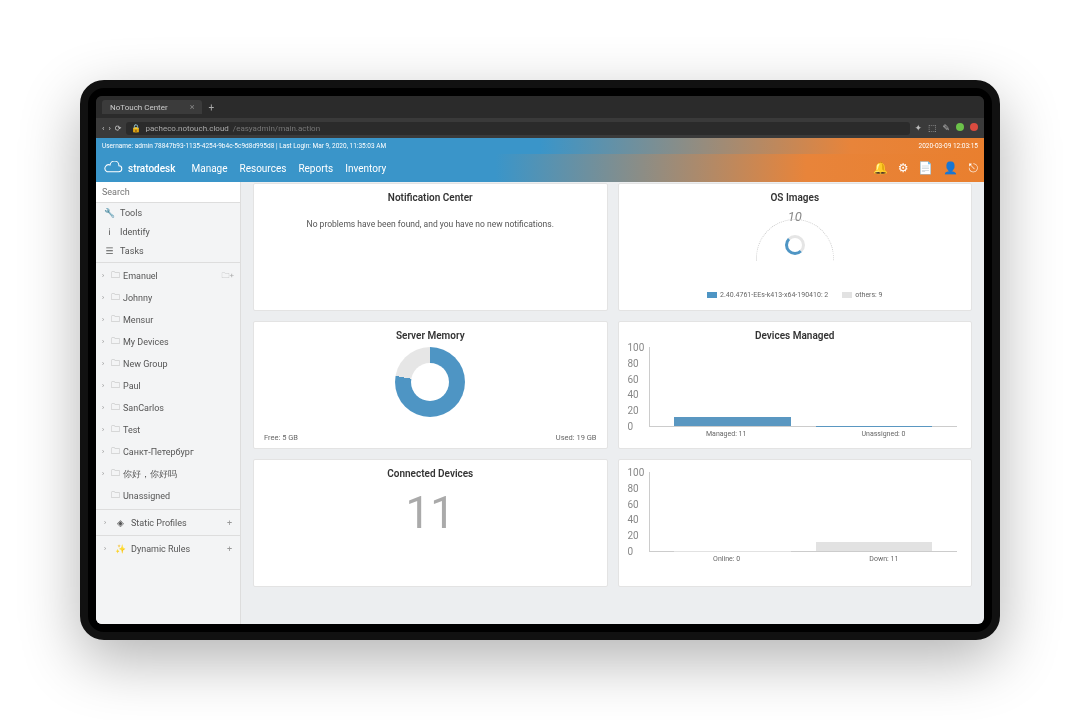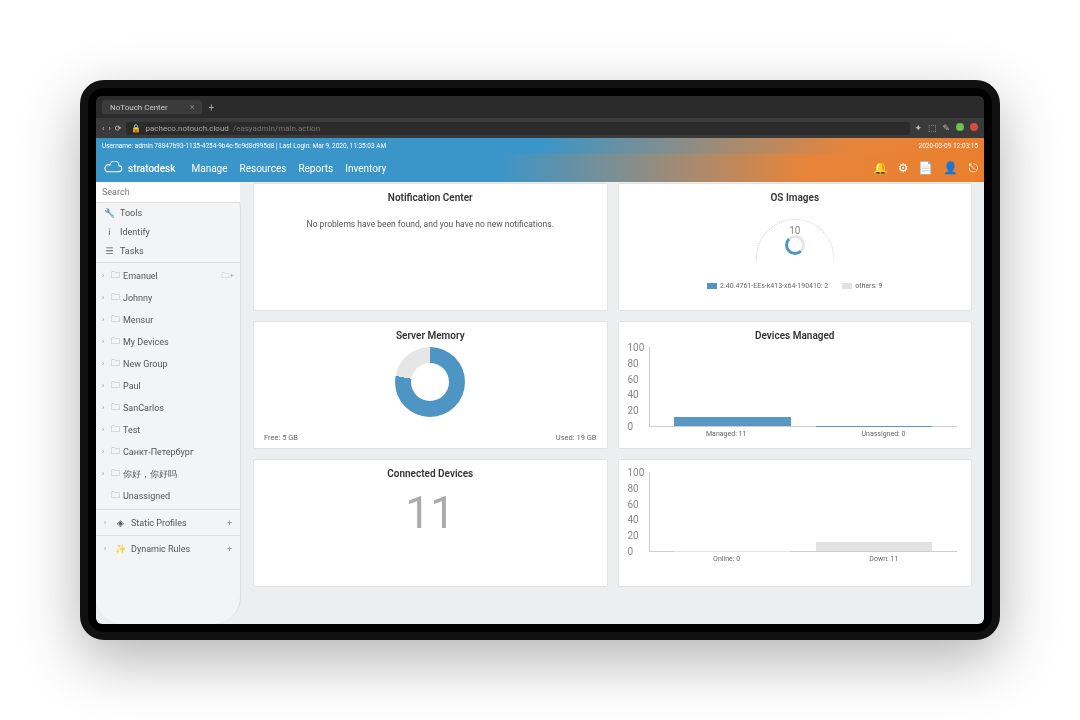--- a/index.html
+++ b/index.html
@@ -18,47 +18,47 @@
   
   .status-bar { height: 14px; background: linear-gradient(90deg,#3a95c9 0%,#3a95c9 50%,#e8843a 85%,#e97f2e 100%); color: #fff; font-size: 6.5px; display: flex; align-items: center; padding: 8px 6px; justify-content: space-between; }
   .main-header { height: 28px; background: linear-gradient(90deg,#3a95c9 0%,#3a95c9 45%,#e8843a 80%,#e97f2e 100%); display: flex; align-items: center; padding: 0 6px; gap: 10px; }
   .brand { display: flex; align-items: center; gap: 4px; color: #fff; font-size: 10px; font-weight: 500; }
   .brand svg { width: 22px; height: 14px; }
   .nav { display: flex; gap: 12px; color: #fff; font-size: 10px; margin-left: 6px; }
   .nav span { cursor: pointer; }
   .hdr-icons { margin-left: auto; display: flex; gap: 10px; color: #fff; font-size: 12px; align-items: center; }
   
   .app-body { flex: 1; display: flex; background: #eceef0; overflow: hidden; }
-  .sidebar { width: 145px; background: #f3f4f5; border-right: 1px solid #ddd; display: flex; flex-direction: column; font-size: 9px; color: #555; border-radius: 27px; }
+  .sidebar { width: 145px; background: #f3f4f5; border-right: 1px solid #ddd; display: flex; flex-direction: column; font-size: 9px; color: #555; }
   .search-box { border-bottom: 1px solid #ddd; }
   .search-box input { width: 100%; border: none; padding: 5px 6px; font-size: 9px; outline: none; background: #fff; }
   .side-item { padding: 4px 8px; display: flex; align-items: center; gap: 5px; }
   .side-sep { border-top: 1px solid #ddd; margin: 2px 0; }
   .tree-row { padding: 3px 6px; display: flex; align-items: center; gap: 3px; }
   .caret { width: 6px; color: #888; font-size: 7px; }
   .folder { color: #888; font-size: 9px; }
   .add-badge { margin-left: auto; color: #aaa; font-size: 8px; }
   .section-row { padding: 5px 8px; display: flex; align-items: center; gap: 5px; }
   .plus-r { margin-left: auto; color: #999; }
   
   .content { flex: 1; padding: 1px 12px; overflow: auto; }
   .grid { display: grid; grid-template-columns: 1fr 1fr; gap: 10px; }
   .card { background: #fff; border: 1px solid #e3e3e3; border-radius: 2px; padding: 8px; position: relative; min-height: 128px; }
   .card-title { text-align: center; font-size: 10px; font-weight: 600; color: #333; margin-bottom: 6px; }
   .notif-text { text-align: center; font-size: 8.5px; color: #555; margin-top: 16px; }
   .big-num { text-align: center; font-size: 44px; color: #aaa; font-weight: 400; margin-top: 8px; }
   .footer-labels { display: flex; justify-content: space-between; font-size: 7.5px; color: #666; position: absolute; bottom: 6px; left: 10px; right: 10px; }
-  .legend-center { text-align: center; font-size: 7px; color: #666; margin-top: 3px; display: flex; justify-content: center; gap: 14px; }
+  .legend-center { text-align: center; font-size: 7px; color: #666; margin-top: 12px; display: flex; justify-content: center; gap: 14px; }
   .sw { display: inline-block; width: 10px; height: 6px; vertical-align: middle; margin-right: 3px; }
   
   .donut { width: 70px; height: 70px; border-radius: 50%; margin: 6px auto; background: conic-gradient(#4e95c4 0 280deg,#e6e6e6 280deg 360deg); display: flex; align-items: center; justify-content: center; }
   .donut::after { content: ""; width: 38px; height: 38px; background: #fff; border-radius: 50%; }
   
   .gauge-wrap { position: relative; width: 100px; height: 70px; margin: 2px auto; }
-  .gauge-num { position: absolute; top: 16px; left: 50%; transform: translateX(-50%); font-size: 10px; color: #888; }
+  .gauge-num { position: absolute; top: 0; left: 50%; transform: translateX(-50%); font-size: 13px; color: #888; font-style: italic; }
   .gauge-center { position: absolute; top: 26px; left: 50%; transform: translateX(-50%); width: 20px; height: 20px; border-radius: 50%; background: #fff; border: 3px solid #4e95c4; border-right-color: #e5e5e5; border-top-color: #e5e5e5; }
   .tickring { position:absolute; top:10px; left:50%; transform:translateX(-50%); width:78px; height:78px; border-radius:50%; border:1px dotted #ccc; clip-path: inset(0 0 36px 0);}
   
   .axis { position: relative; height: 80px; margin: 4px 6px 0 22px; border-left: 1px solid #ccc; border-bottom: 1px solid #ccc; }
   .ylbl { position: absolute; left: -22px; font-size: 10px; color: #888; transform: translateY(-50%); text-align: center; }
   .bar { position: absolute; bottom: 0; background: #5a97c1; }
   .bar.gray { background: #e2e2e2; }
   .xlbls { display: flex; justify-content: space-around; font-size: 7px; color: #666; margin-top: 3px; padding-left: 22px; }
   .icon { display: inline-flex; width: 11px; height: 11px; align-items: center; justify-content: center; }
 </style>

